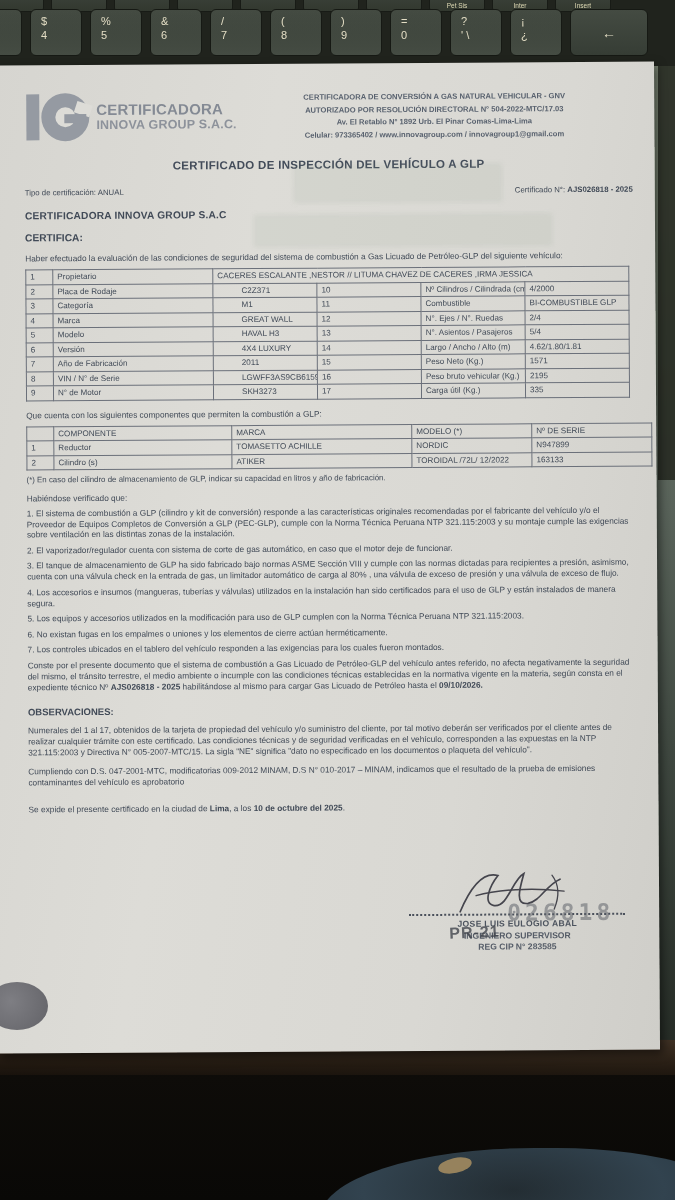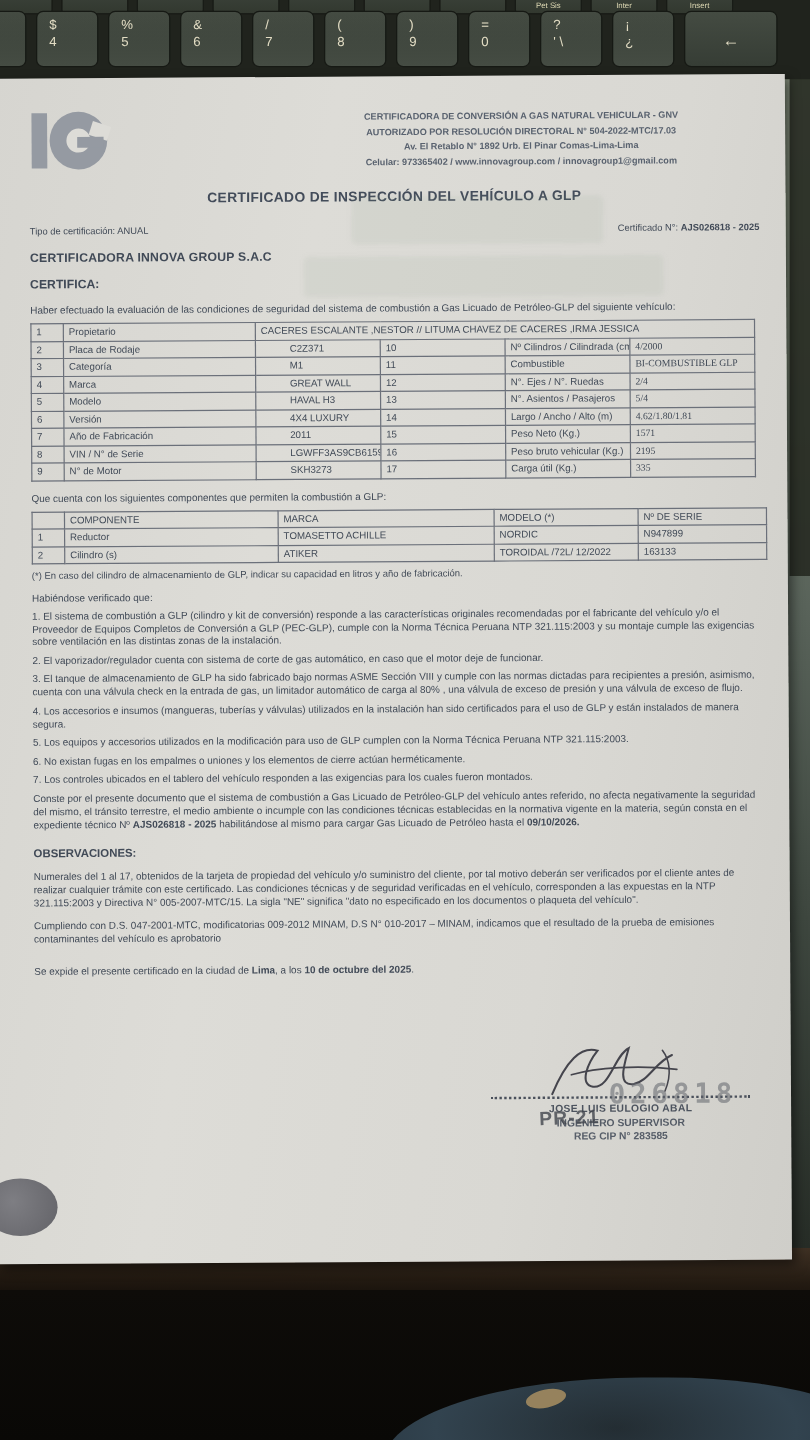--- a/index.html
+++ b/index.html
@@ -69,29 +69,29 @@
 
   table { border-collapse:collapse; width:604px; table-layout:fixed; }
   td, th { border:1px solid #6b707a; font-size:8.1px; padding:2px 4px 2.5px 4px; vertical-align:middle;
     overflow:hidden; white-space:nowrap; text-align:left; font-weight:normal; }
   .veh-table { margin-top:6px; }
   .veh-table .c-n { width:27px; }
   .veh-table .c-l1 { width:160px; }
   .veh-table .c-v1 { width:160px;padding-left:28px; }
   .veh-table .c-n2 { width:28px; }
   .veh-table .c-l2 { width:170px; }
-  .veh-table .c-v2 { width:79px;font-family:Liberation Serif, serif; }
+  .veh-table .c-v2 { width:79px; }
 
   .comp-intro { font-size:8.3px; margin-top:9px; }
   .comp-table { margin-top:6px; }
   .comp-table .c-n { width:27px; }
   .comp-table .c-comp { width:178px; }
   .comp-table .c-marca { width:180px; }
   .comp-table .c-mod { width:120px; }
-  .comp-table .c-ser { width:107px; }
+  .comp-table .c-ser { width:120px; }
 
   .footnote { font-size:7.9px; margin-top:5px; }
   .verified-head { font-size:8.3px; margin-top:9px; }
   .v-item { font-size:8.3px; margin-top:4.5px; line-height:1.32; }
   .conste { font-size:8.3px; margin-top:5px; line-height:1.32; }
   .conste b, .issue-line b { font-weight:bold; }
 
   .obs-head { font-weight:bold; font-size:9.5px; margin-top:13px; }
   .obs-p { font-size:8.3px; margin-top:8px; line-height:1.34; }
   .issue-line { font-size:8.3px; margin-top:16px; }
@@ -187,20 +187,24 @@
 
     <div class="ghost-mark" style="left:300px; top:100px; width:210px; height:40px;"></div>
     <div class="ghost-mark" style="left:260px; top:150px; width:300px; height:34px;"></div>
 
     <div class="doc-header">
       <div class="logo-wrap">
         <div class="logo-mark">
           <div class="logo-i"></div>
           <div class="logo-g"></div>
           <div class="logo-gbar"></div>
+        </div>
+        <div>
+          <div class="logo-text1">CERTIFICADORA</div>
+          <div class="logo-text2">INNOVA GROUP S.A.C.</div>
         </div>
       </div>
       <div class="header-right">
         <div>CERTIFICADORA DE CONVERSIÓN A GAS NATURAL VEHICULAR - GNV</div>
         <div>AUTORIZADO POR RESOLUCIÓN DIRECTORAL N° 504-2022-MTC/17.03</div>
         <div>Av. El Retablo N° 1892 Urb. El Pinar Comas-Lima-Lima</div>
         <div>Celular: 973365402 / www.innovagroup.com / innovagroup1@gmail.com</div>
       </div>
     </div>
 

